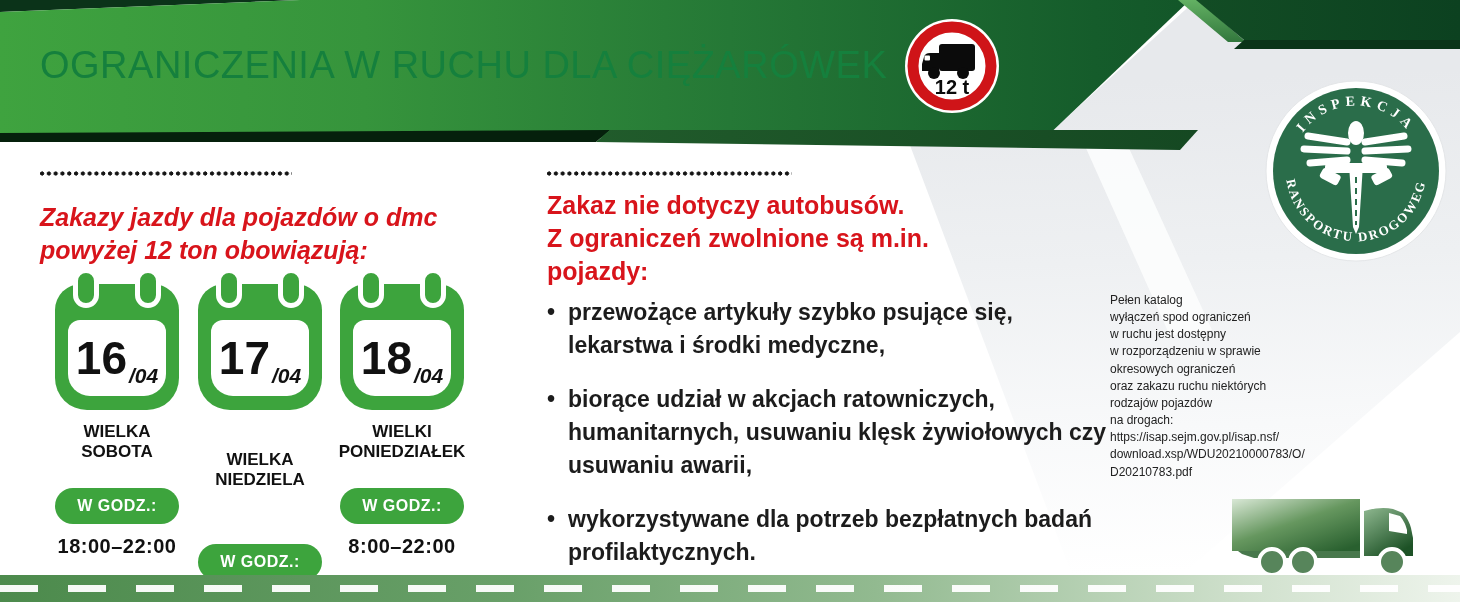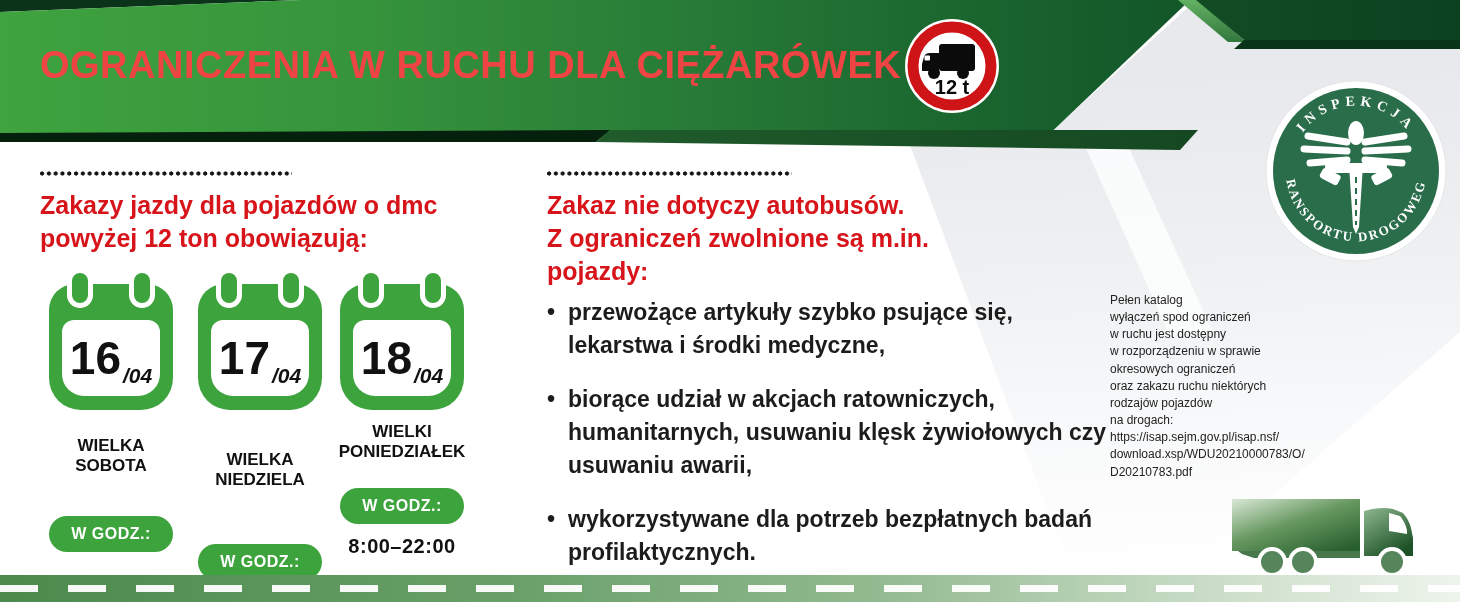--- a/index.html
+++ b/index.html
@@ -26,21 +26,21 @@
     background:linear-gradient(90deg,#2c6e34,#10401e);}
   .band-highlight{left:0;top:0;width:1460px;height:60px;
     clip-path:polygon(1178px 0,1198px 0,1246px 42px,1228px 42px);
     background:linear-gradient(180deg,#63b163,#1d5e2c);}
   .band-right{left:0;top:0;width:1460px;height:60px;
     clip-path:polygon(1196px 0,1460px 0,1460px 40px,1244px 40px);
     background:linear-gradient(90deg,#2e8039,#0c4120);}
   .band-stripe{left:0;top:0;width:1460px;height:60px;
     clip-path:polygon(1244px 40px,1460px 40px,1460px 49px,1234px 49px);background:#0a3418;}
 
-  .title{left:40px;top:44px;color:#ef4444;font-size:38px;font-weight:bold;letter-spacing:.5px;white-space:nowrap;}
+  .title{left:40px;top:44px;color:#15803d;font-size:38px;font-weight:normal;letter-spacing:.5px;white-space:nowrap;}
 
   
   .dots{height:5px;background-image:radial-gradient(circle at 2.2px 2.5px,#151515 1.9px,transparent 2.3px);
         background-size:6.8px 5px;background-repeat:repeat-x;}
   .red-h{color:#d8141b;font-size:25px;font-weight:bold;line-height:1.32;white-space:pre-line;}
 
   
   .col{top:268px;width:150px;display:flex;flex-direction:column;align-items:center;}
   .cal{position:relative;width:124px;height:142px;}
   .cal-ear{position:absolute;top:0;width:26px;height:40px;border-radius:13px;background:#3da43d;
@@ -125,24 +125,24 @@
     </defs>
     <text font-family="Liberation Serif, serif" font-size="14" font-weight="bold" fill="#ffffff" letter-spacing="5">
       <textPath href="#logo-arc-top" startOffset="50%" text-anchor="middle">INSPEKCJA</textPath>
     </text>
     <text font-family="Liberation Serif, serif" font-size="13" font-weight="bold" fill="#ffffff" letter-spacing="2">
       <textPath href="#logo-arc-bottom" startOffset="50%" text-anchor="middle">TRANSPORTU DROGOWEGO</textPath>
     </text>
   </svg>
 
   <div class="abs dots" style="left:40px;top:171px;width:252px;"></div>
-  <div class="abs red-h" style="left:40px;top:189px;width:470px;">Zakazy jazdy dla pojazdów o dmc
+  <div class="abs red-h" style="left:40px;top:201px;width:470px;font-style:italic;">Zakazy jazdy dla pojazdów o dmc
 powyżej 12 ton obowiązują:</div>
 
-  <div class="abs col" style="left:36px;gap:14px;">
+  <div class="abs col" style="left:42px;">
     <div class="cal">
       <div class="cal-ear" style="left:18px;"></div>
       <div class="cal-ear" style="right:18px;"></div>
       <div class="cal-body">
         <div class="cal-inner">
           <span class="cal-day">16</span>
           <span class="cal-month">/04</span>
         </div>
       </div>
     </div>

